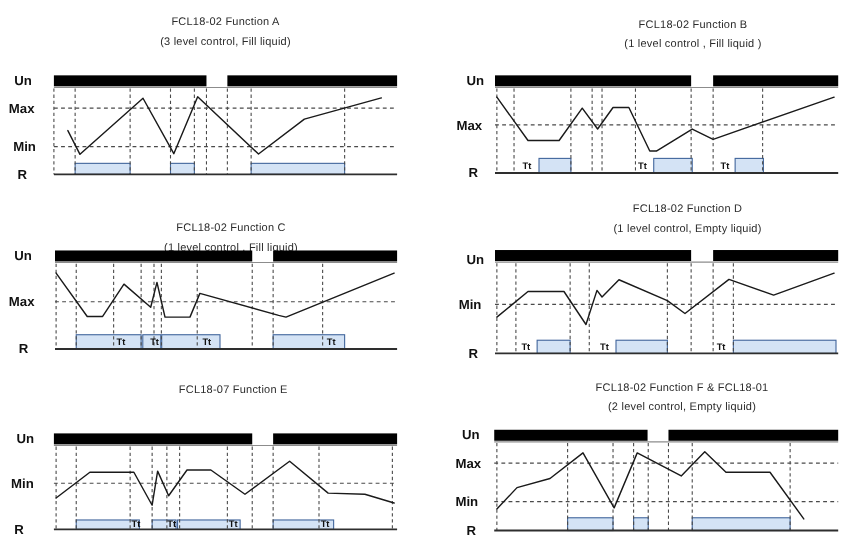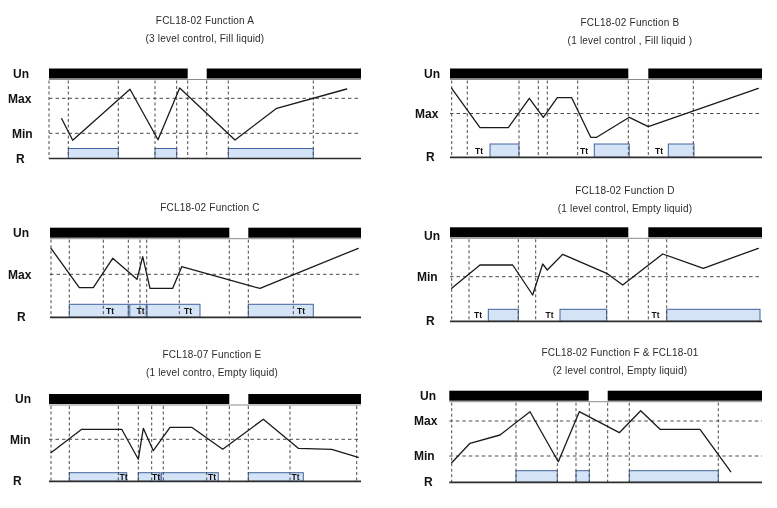--- a/index.html
+++ b/index.html
@@ -25,28 +25,28 @@
   <div class="panel-title" style="left:30px;top:12px;width:350px;">
     <div>FCL18-02   Function A</div>
     <div>(3 level control, Fill liquid)</div>
   </div>
   <div class="panel-title" style="left:450px;top:14px;width:360px;">
     <div>FCL18-02   Function B</div>
     <div>(1 level control , Fill liquid )</div>
   </div>
   <div class="panel-title" style="left:35px;top:180px;width:350px;margin-top:19px;">
     <div>FCL18-02 Function C</div>
+    <div>(1 level control , Fill liquid)</div>
   </div>
   <div class="panel-title" style="left:450px;top:182px;width:350px;">
     <div>FCL18-02  Function D</div>
     <div>(1 level control, Empty liquid)</div>
   </div>
   <div class="panel-title" style="left:37px;top:346px;width:350px;">
     <div>FCL18-07  Function E</div>
-    <div>(1 level contro, Empty liquid)</div>
   </div>
   <div class="panel-title" style="left:440px;top:344px;width:360px;">
     <div>FCL18-02   Function F  &amp;   FCL18-01</div>
     <div>(2 level control, Empty liquid)</div>
   </div>
 
   <svg class="chart" style="left:0;top:58px;" width="390" height="112" viewBox="0 58 390 112">
       <line x1="49" y1="79.5" x2="361" y2="79.5" stroke="#8c8c8c" stroke-width="1"></line>
       <rect x="49" y="68.5" width="138.7" height="10" fill="#000000"></rect>
       <rect x="206.7" y="68.5" width="154.3" height="10" fill="#000000"></rect>

